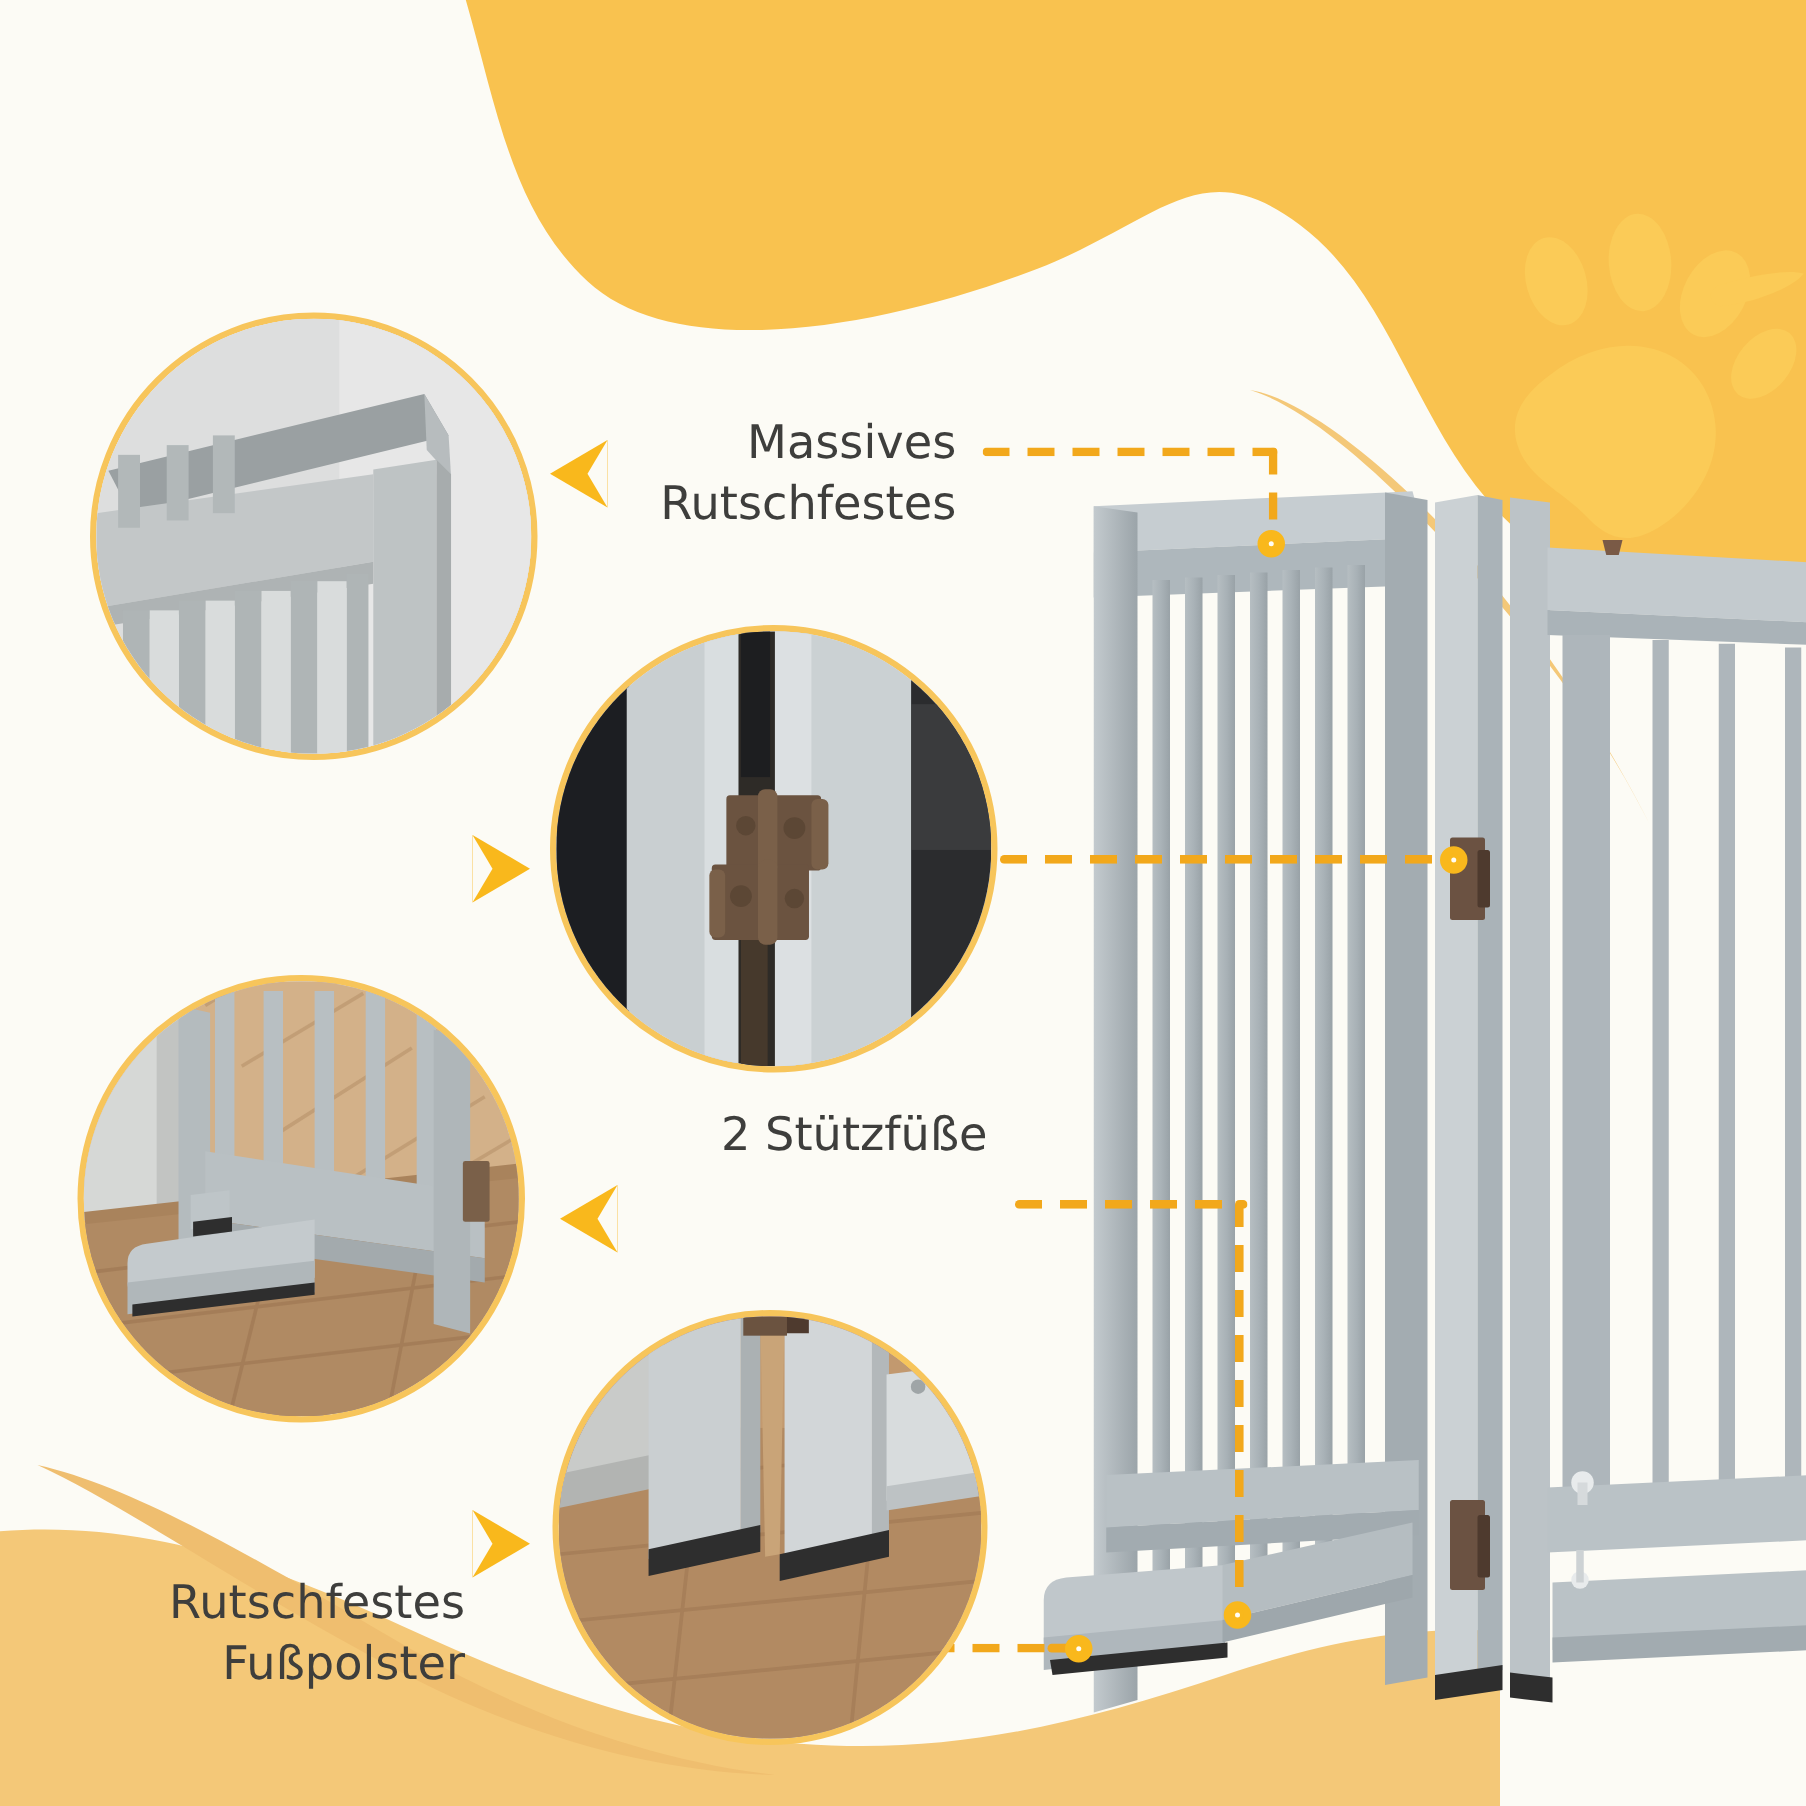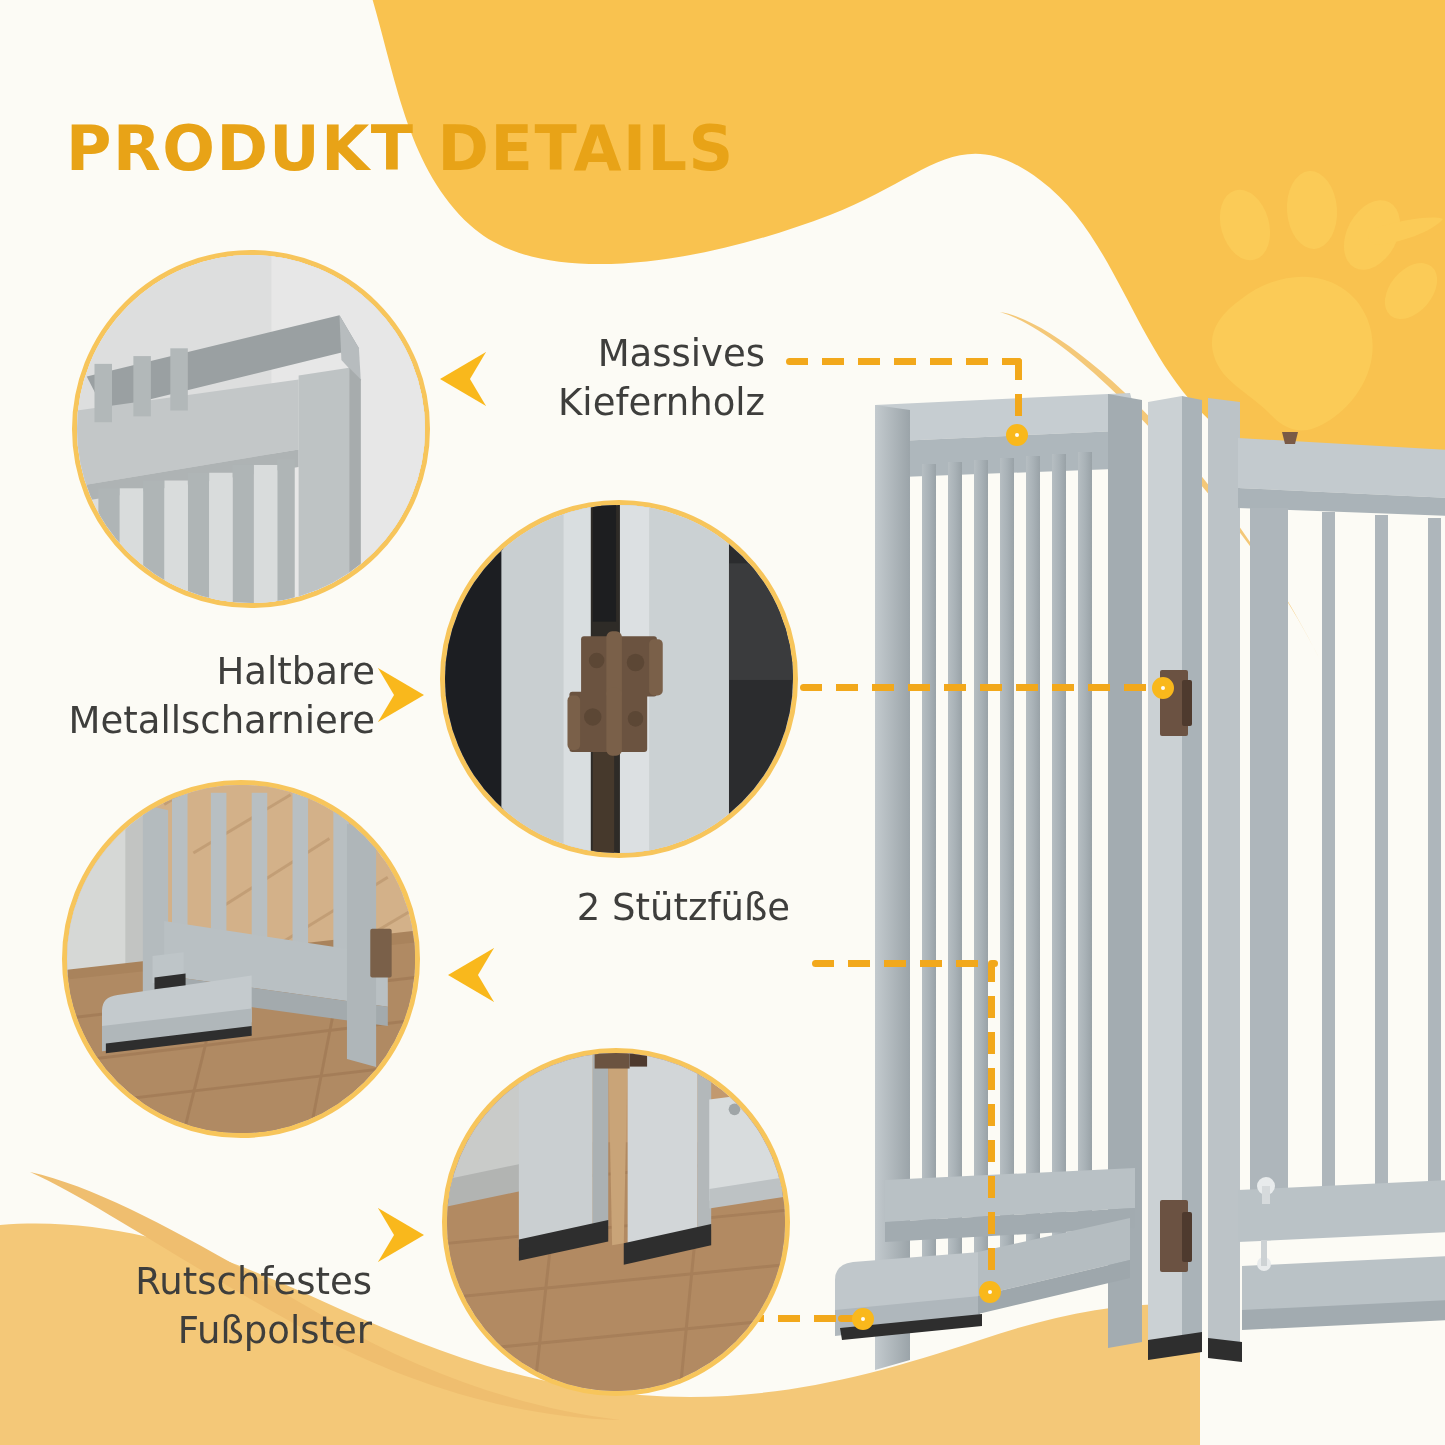--- a/index.html
+++ b/index.html
@@ -109,21 +109,20 @@
     </g>
 
     <path d="M-40,1230 C 90,1208 200,1245 320,1300 C 430,1350 520,1385 640,1395
              C 760,1404 860,1380 980,1340 C 1060,1313 1130,1300 1200,1305
              L1200,1485 L-40,1485 Z" fill="#F4C878"></path>
 
     <path d="M30,1172 C 110,1190 210,1250 330,1320 C 420,1372 520,1408 620,1420
              C 520,1418 410,1386 310,1332 C 190,1268 100,1204 30,1172 Z" fill="#EFBE6F"></path>
   </svg>
 
-  <div class="page-title">PRODUKT DETAILS</div>
 
   <div class="product">
     <svg viewBox="0 0 620 1010" width="620" height="1010">
       <defs>
         <linearGradient id="railG" x1="0" y1="0" x2="0" y2="1">
           <stop offset="0" stop-color="#BFC7CB"></stop>
             <stop offset="1" stop-color="#A6AFB4"></stop>
         </linearGradient>
         <linearGradient id="slatG" x1="0" y1="0" x2="1" y2="0">
           <stop offset="0" stop-color="#B6BEC2"></stop>
@@ -256,21 +255,21 @@
       <g fill="#D9DCDC">
         <rect x="44" y="240" width="24" height="118"></rect>
         <rect x="90" y="232" width="24" height="126"></rect>
         <rect x="136" y="224" width="24" height="134"></rect>
         <rect x="182" y="216" width="24" height="142"></rect>
       </g>
     </svg>
   </div>
 
   <div class="label right-align" style="left:455px; top:330px; width:310px;">Massives
-Kiefernholz</div>
+Rutschfestes</div>
   <div class="arrow left" style="left:440px; top:352px;"></div>
   <svg class="arrow-notch" style="left:440px; top:352px;" width="46" height="54" viewBox="0 0 46 54">
     <polygon points="46,0 46,54 30,27" fill="#FCFBF5"></polygon>
   </svg>
 
   <div class="circle" style="left:440px; top:500px; width:358px; height:358px;">
     <svg class="inner" viewBox="0 0 358 358">
       <rect width="358" height="358" fill="#CFD4D6"></rect>
 
       <rect x="0" y="0" width="60" height="358" fill="#15161A"></rect>
@@ -297,22 +296,20 @@
         <rect x="210" y="138" width="14" height="58" rx="5" fill="#7A6049"></rect>
         <rect x="126" y="196" width="13" height="56" rx="5" fill="#7A6049"></rect>
         <circle cx="156" cy="160" r="8" fill="#5C4735"></circle>
         <circle cx="196" cy="162" r="9" fill="#5C4735"></circle>
         <circle cx="152" cy="218" r="9" fill="#5C4735"></circle>
         <circle cx="196" cy="220" r="8" fill="#5C4735"></circle>
       </g>
     </svg>
   </div>
 
-  <div class="label right-align" style="left:20px; top:648px; width:355px;">Haltbare
-Metallscharniere</div>
   <div class="arrow right" style="left:378px; top:668px;"></div>
   <svg class="arrow-notch" style="left:378px; top:668px;" width="46" height="54" viewBox="0 0 46 54">
     <polygon points="0,0 0,54 16,27" fill="#FCFBF5"></polygon>
   </svg>
 
   <div class="circle" style="left:62px; top:780px; width:358px; height:358px;">
     <svg class="inner" viewBox="0 0 358 358">
       <rect width="358" height="358" fill="#C9B39A"></rect>
 
       <rect x="0" y="0" width="80" height="200" fill="#D6D8D6"></rect>

